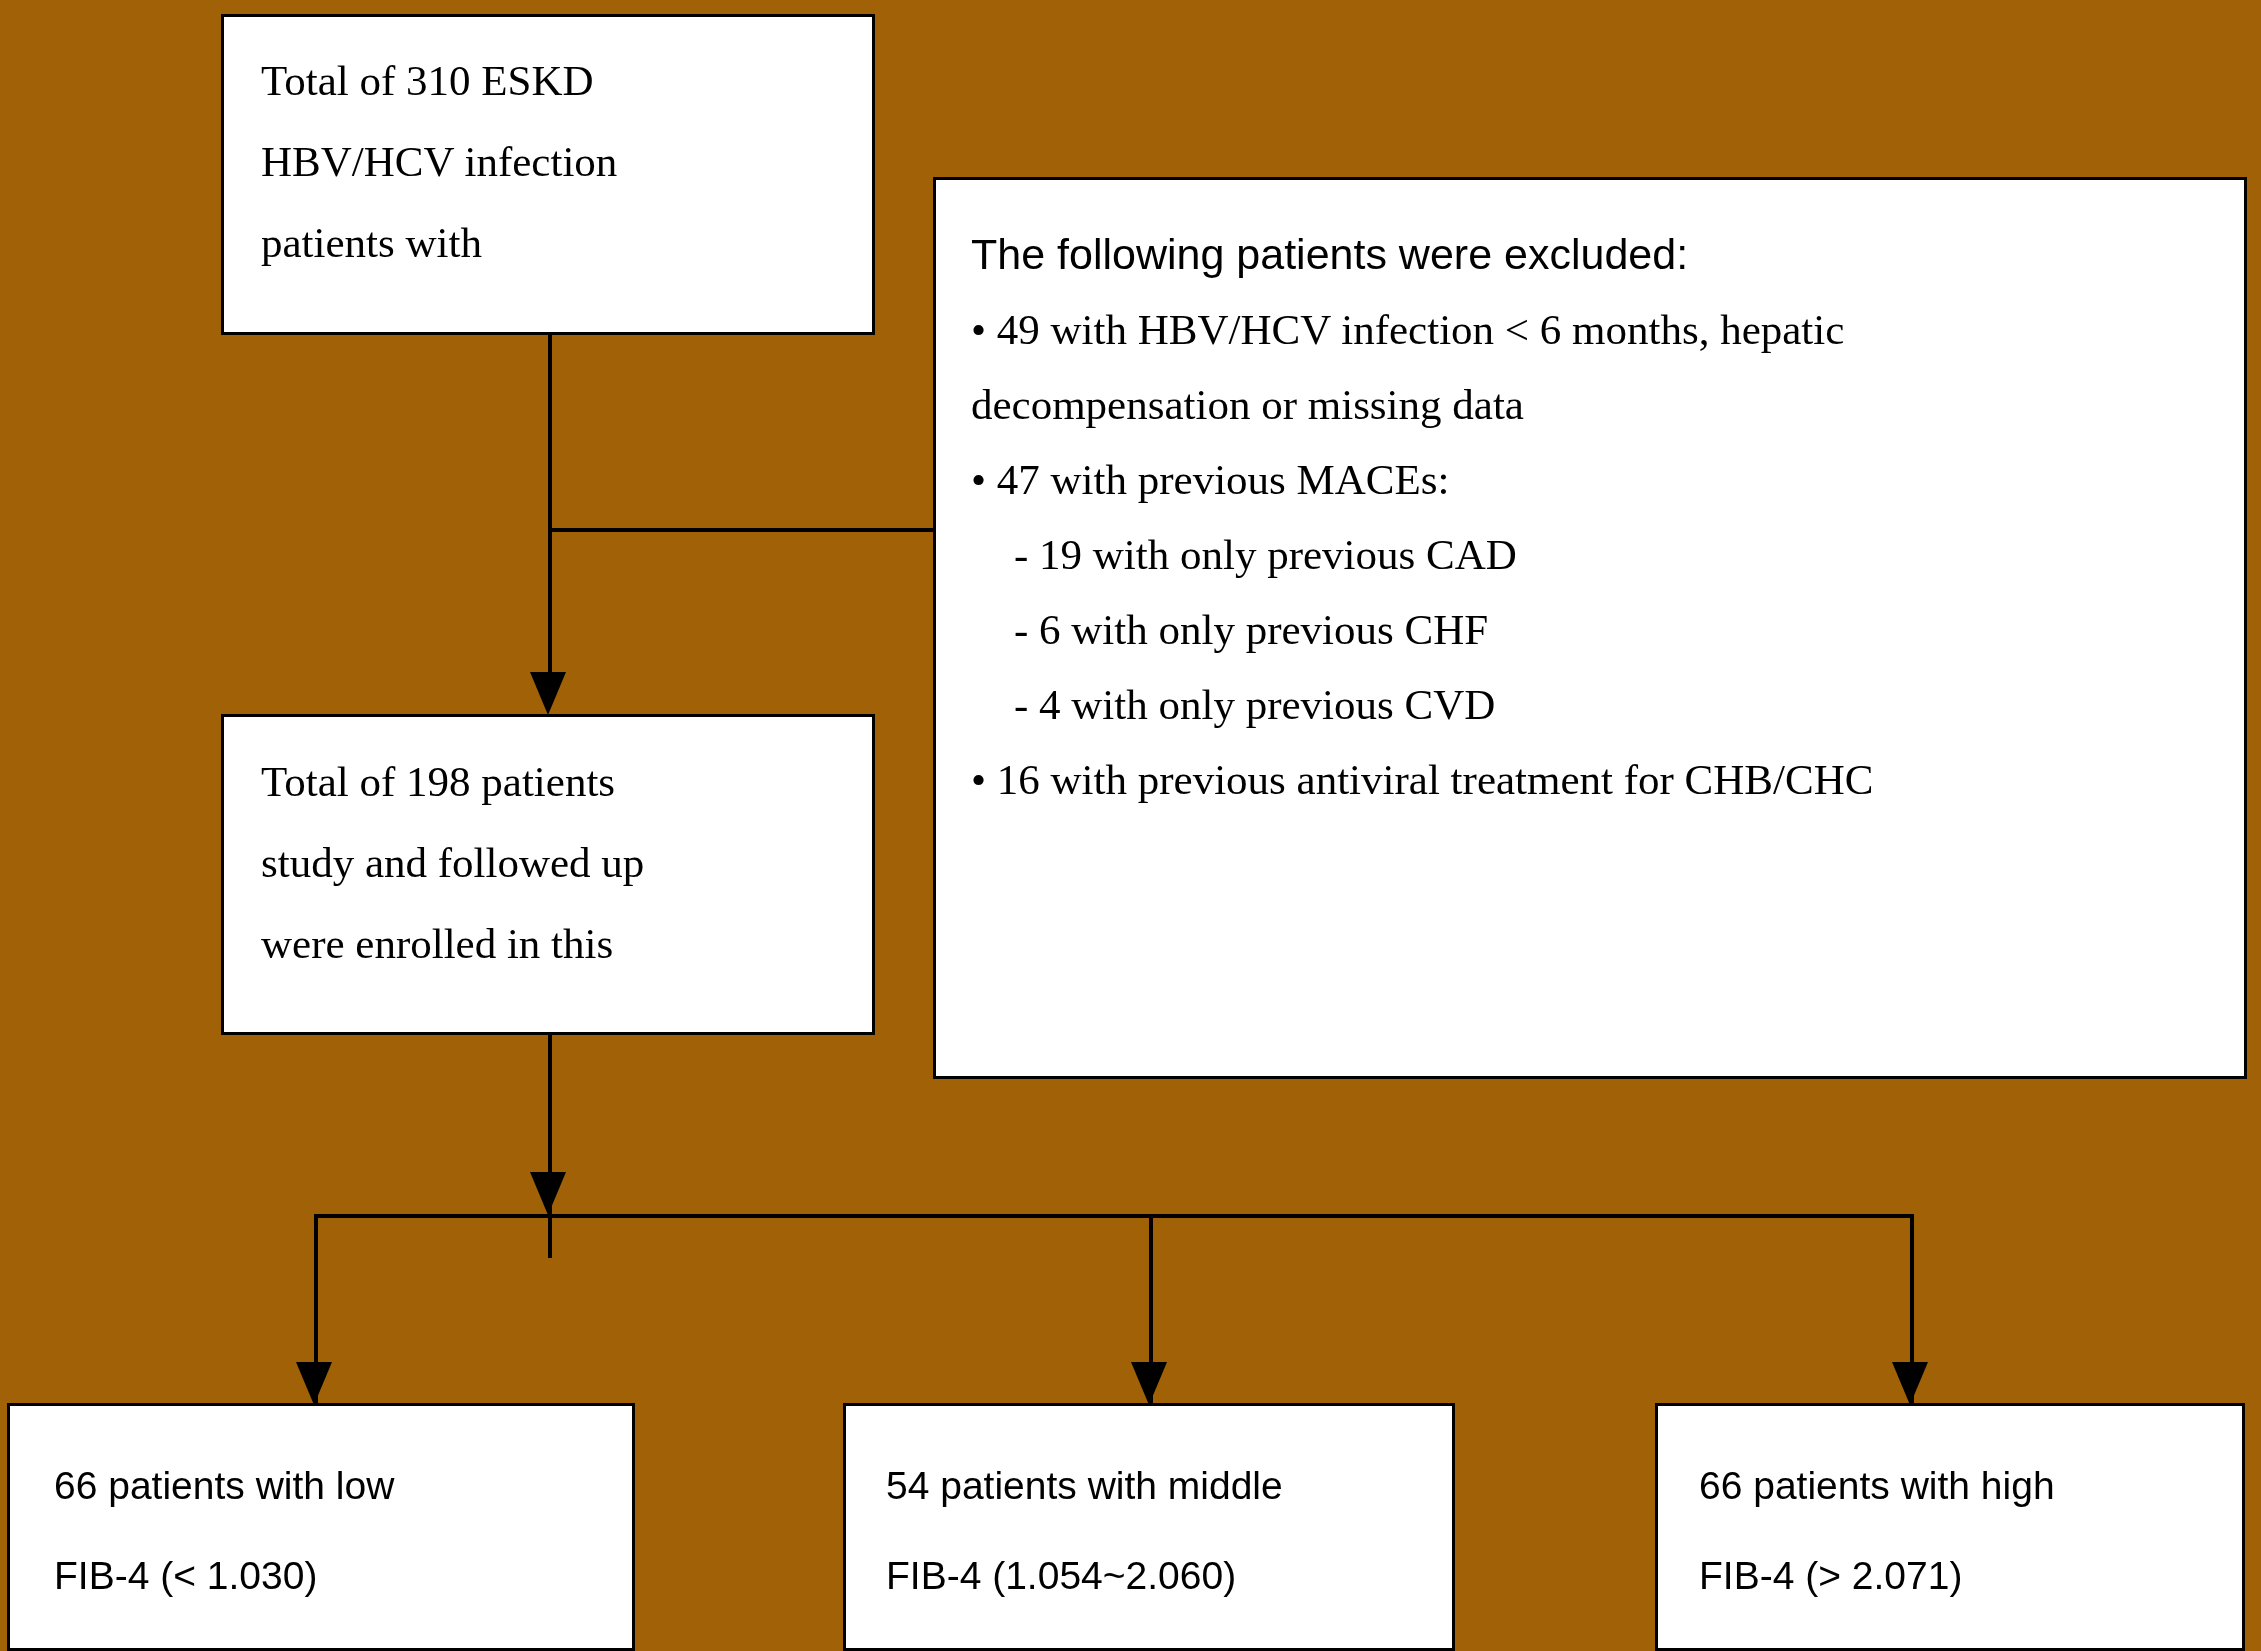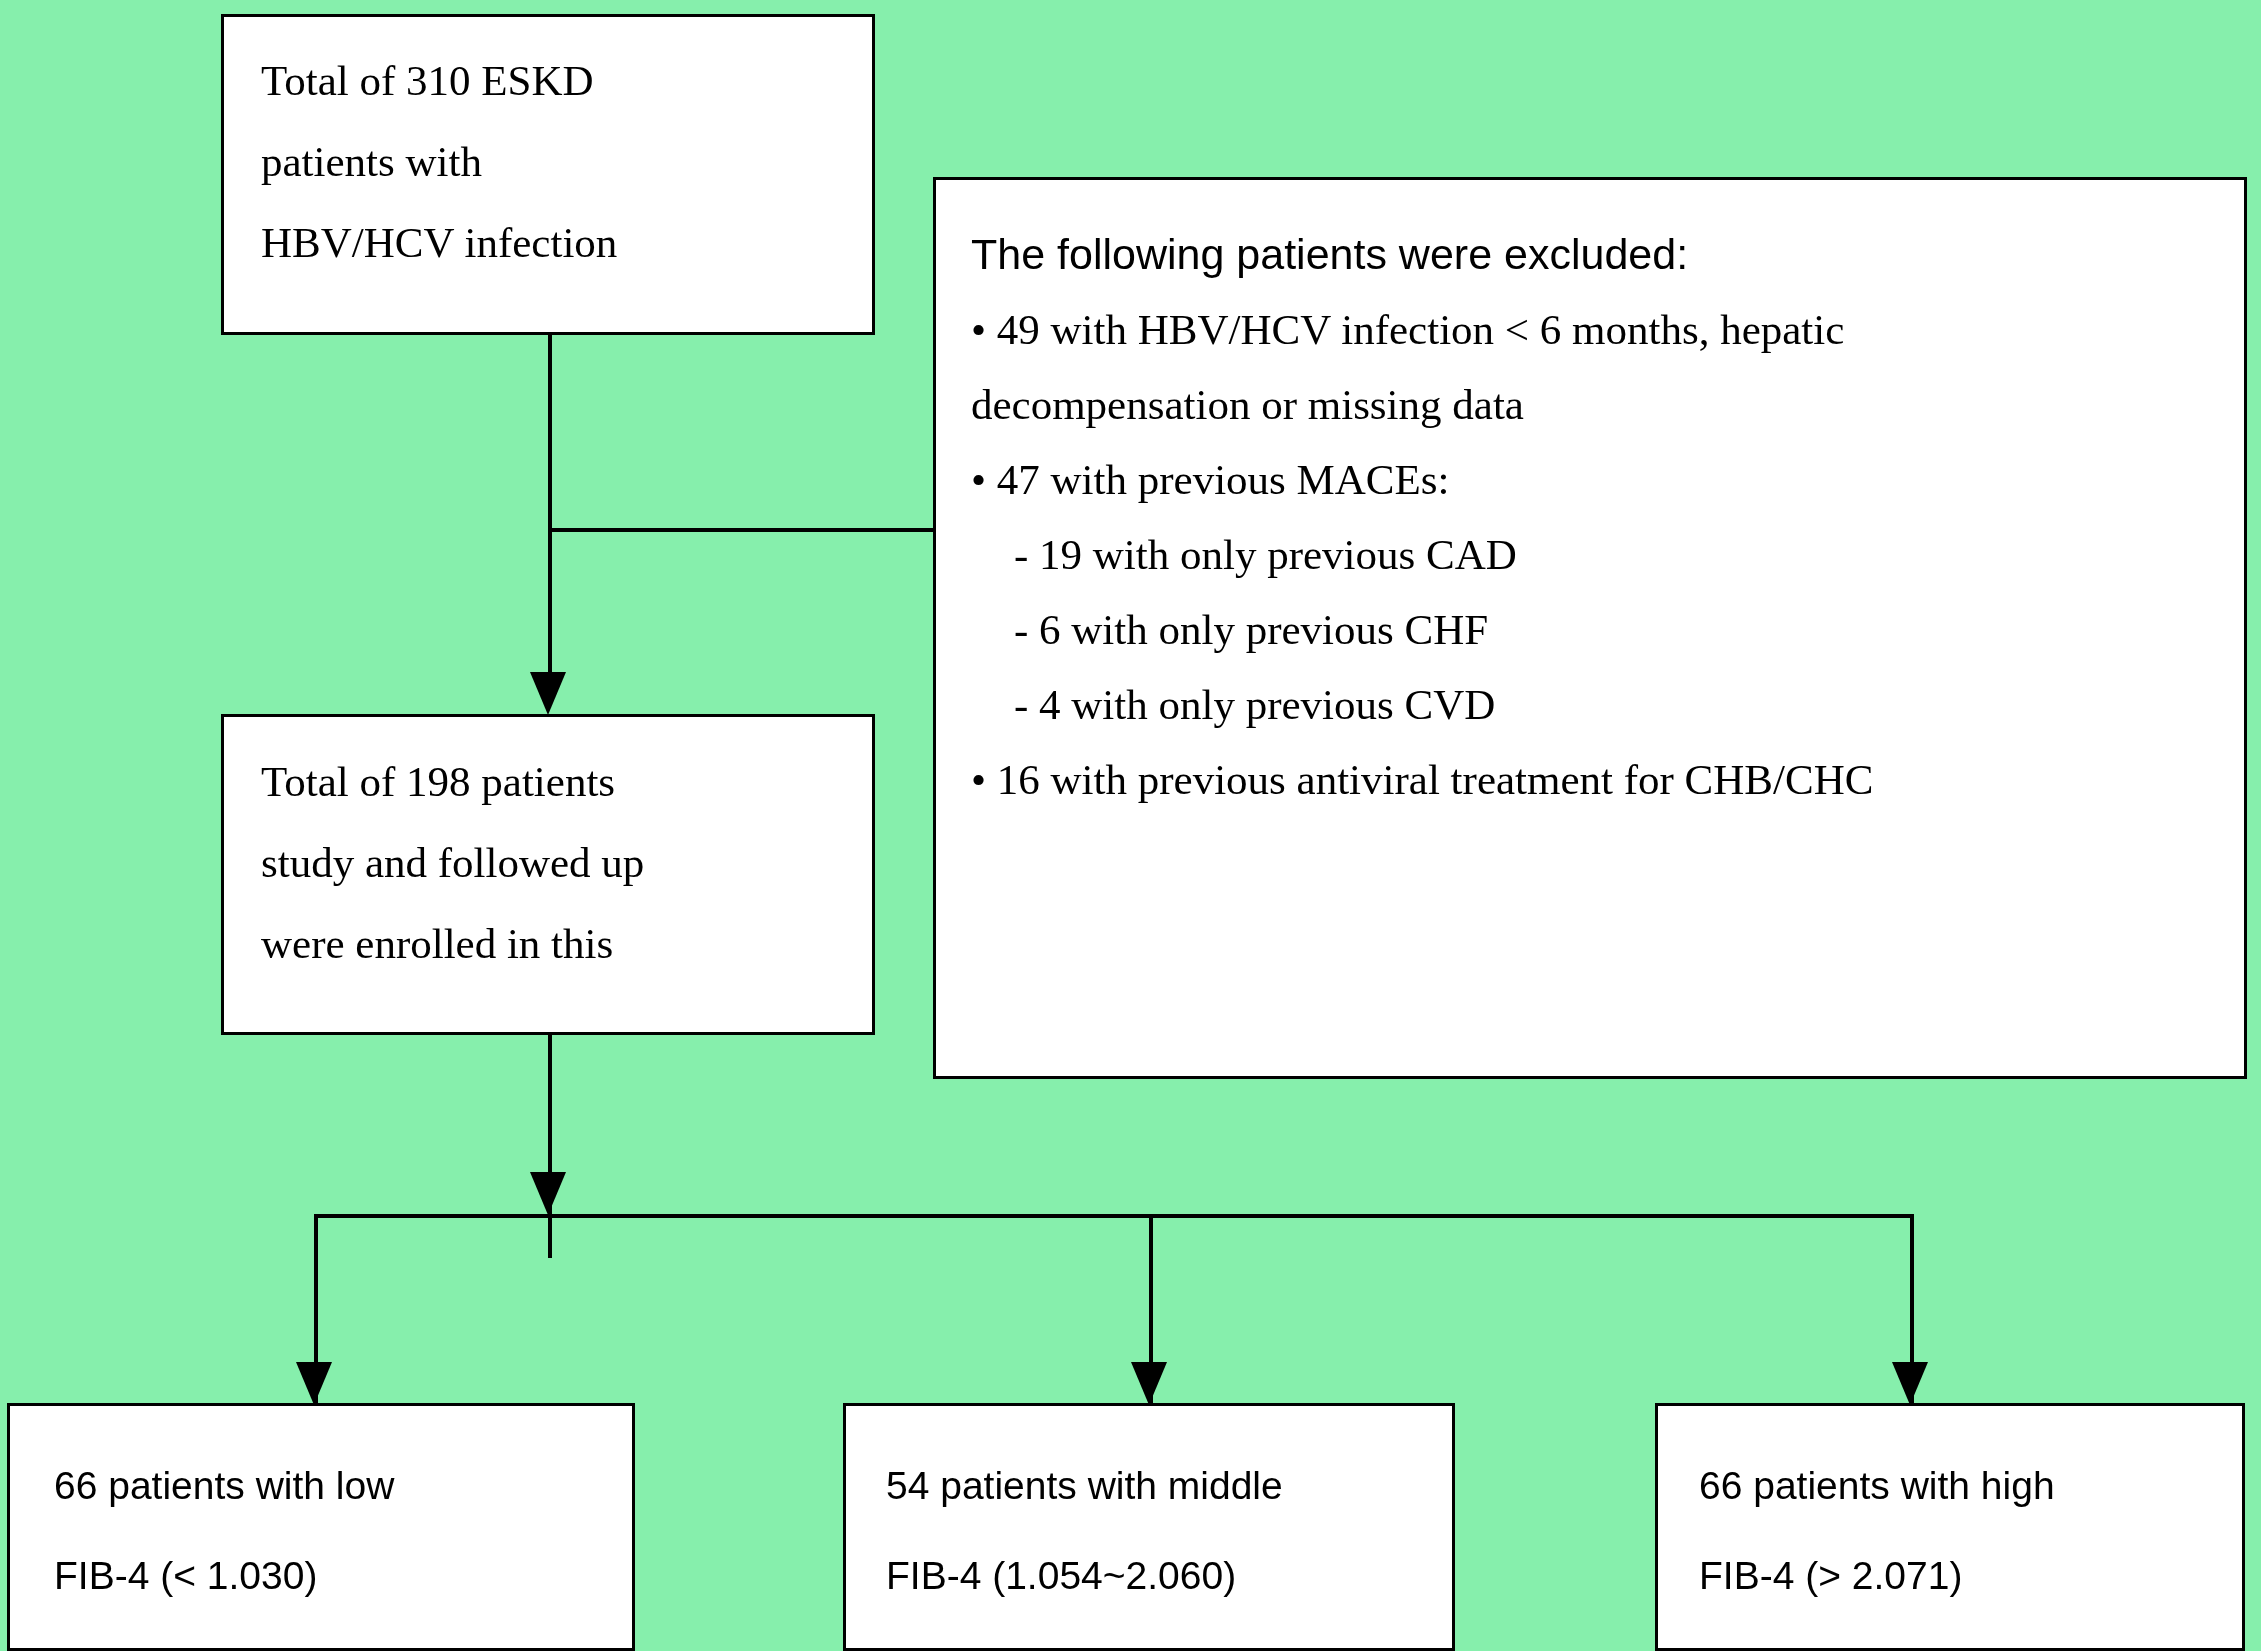--- a/index.html
+++ b/index.html
@@ -4,21 +4,21 @@
 <style>
   html, body {
     margin: 0;
     padding: 0;
     background: #ffffff;
   }
   #canvas {
     position: relative;
     width: 2261px;
     height: 1652px;
-    background: #86efac;
+    background: #a16207;
     overflow: hidden;
     font-family: "Liberation Serif", "DejaVu Serif", serif;
     color: #000000;
   }
   .box {
     position: absolute;
     box-sizing: border-box;
     border: 3.4px solid #000000;
     background: #ffffff;
   }
@@ -81,22 +81,22 @@
 </style>
 </head>
 <body>
 
 <div id="canvas">
 
   <div class="box" style="left:221px; top:13.8px; width:654px; height:321px;">
   </div>
   <div class="box-text" style="left:261px; top:40px; width:607px; height:276px;">
     <div class="serif-line">Total of 310 ESKD</div>
+    <div class="serif-line">HBV/HCV infection</div>
     <div class="serif-line">patients with</div>
-    <div class="serif-line">HBV/HCV infection</div>
   </div>
 
   <div class="box" style="left:933px; top:177px; width:1314px; height:902px;">
   </div>
   <div class="box-text" style="left:971px; top:217px; width:1269px; height:848px;">
     <div class="excl-head">The following patients were excluded:</div>
     <div class="excl-bullet">• 49 with HBV/HCV infection &lt; 6 months, hepatic</div>
     <div class="excl-bullet">decompensation or missing data</div>
     <div class="excl-bullet">• 47 with previous MACEs:</div>
     <div class="excl-sub">- 19 with only previous CAD</div>

